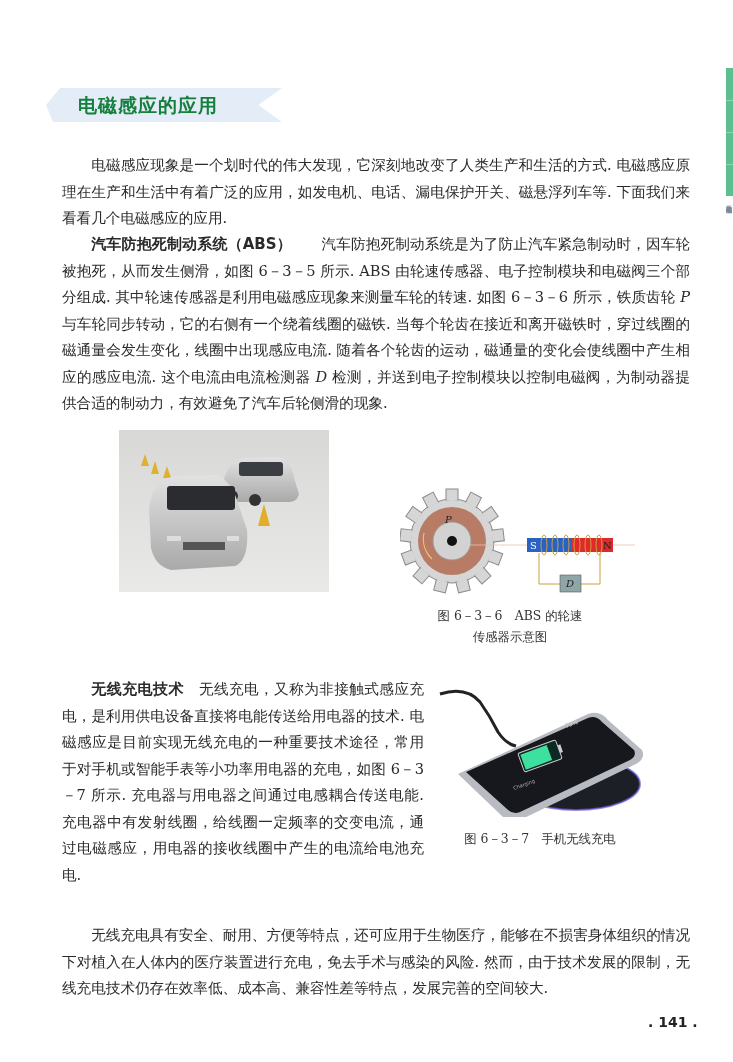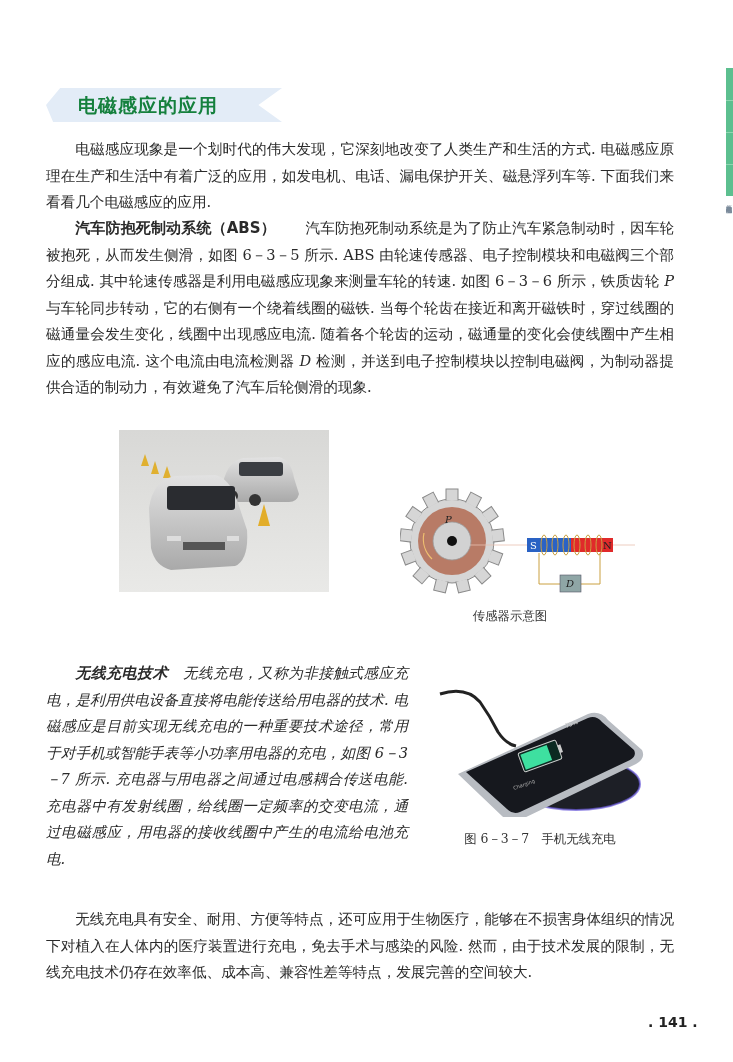--- a/index.html
+++ b/index.html
@@ -24,23 +24,23 @@
     clip-path: polygon(6% 0, 100% 0, 90% 50%, 100% 100%, 3% 100%, 0 50%);
   }
   .banner-title {
     position: absolute; left: 78px; top: 90px; height: 30px; line-height: 30px;
     font-family: "DejaVu Sans", sans-serif; font-size: 19px; font-weight: bold;
     color: #15803d; letter-spacing: 1px;
   }
   .para {
     position: absolute; left: 46px; width: 628px;
     font-size: 14.6px; line-height: 26.5px; text-align: justify;
-    text-indent: 2em; margin: 0;
+    text-indent: 2em; margin: 16px;
   }
-  .para.narrow { width: 362px; font-style: italic; }
+  .para.narrow { width: 362px; }
   .bold-lead {
     font-family: "DejaVu Sans", sans-serif; font-weight: bold; font-size: 15px;
   }
   .ital { font-style: italic; }
   .fig { position: absolute; }
   .caption {
     position: absolute; font-size: 12.4px; line-height: 21px; text-align: center; color: #333;
   }
   .page-num {
     position: absolute; left: 648px; top: 1014px; font-family: "DejaVu Sans", sans-serif;
@@ -142,20 +142,21 @@
     </g>
 
     <rect x="160" y="90" width="21" height="17" fill="#8fa6a6" stroke="#556" stroke-width="0.6"></rect>
     <text x="166" y="102" font-size="10" font-style="italic" fill="#222" font-family="DejaVu Serif, serif">D</text>
   </svg>
 </div>
 
 <div class="caption" style="left:70px;top:605px;width:310px;">
 </div>
 <div class="caption" style="left:430px;top:605px;width:160px;">
+  <div>图 6－3－6　ABS 的轮速</div>
   <div>传感器示意图</div>
 </div>
 
 <p class="para narrow" style="top:660px"><span class="bold-lead">无线充电技术</span>　<span>无线充电，又称为非接触式感应充电，是利用供电设备直接将电能传送给用电器的技术. 电磁感应是目前实现无线充电的一种重要技术途径，常用于对手机或智能手表等小功率用电器的充电，如图 6－3－7 所示. 充电器与用电器之间通过电感耦合传送电能. 充电器中有发射线圈，给线圈一定频率的交变电流，通过电磁感应，用电器的接收线圈中产生的电流给电池充电.</span></p>
 
 <div class="fig" style="left:436px;top:672px;width:210px;height:145px;">
   <svg width="210" height="145" viewBox="0 0 210 145">
 
     <path d="M4 22 Q30 14 44 30 Q54 44 62 60 Q70 72 80 74" stroke="#222" stroke-width="3" fill="none"></path>
 

